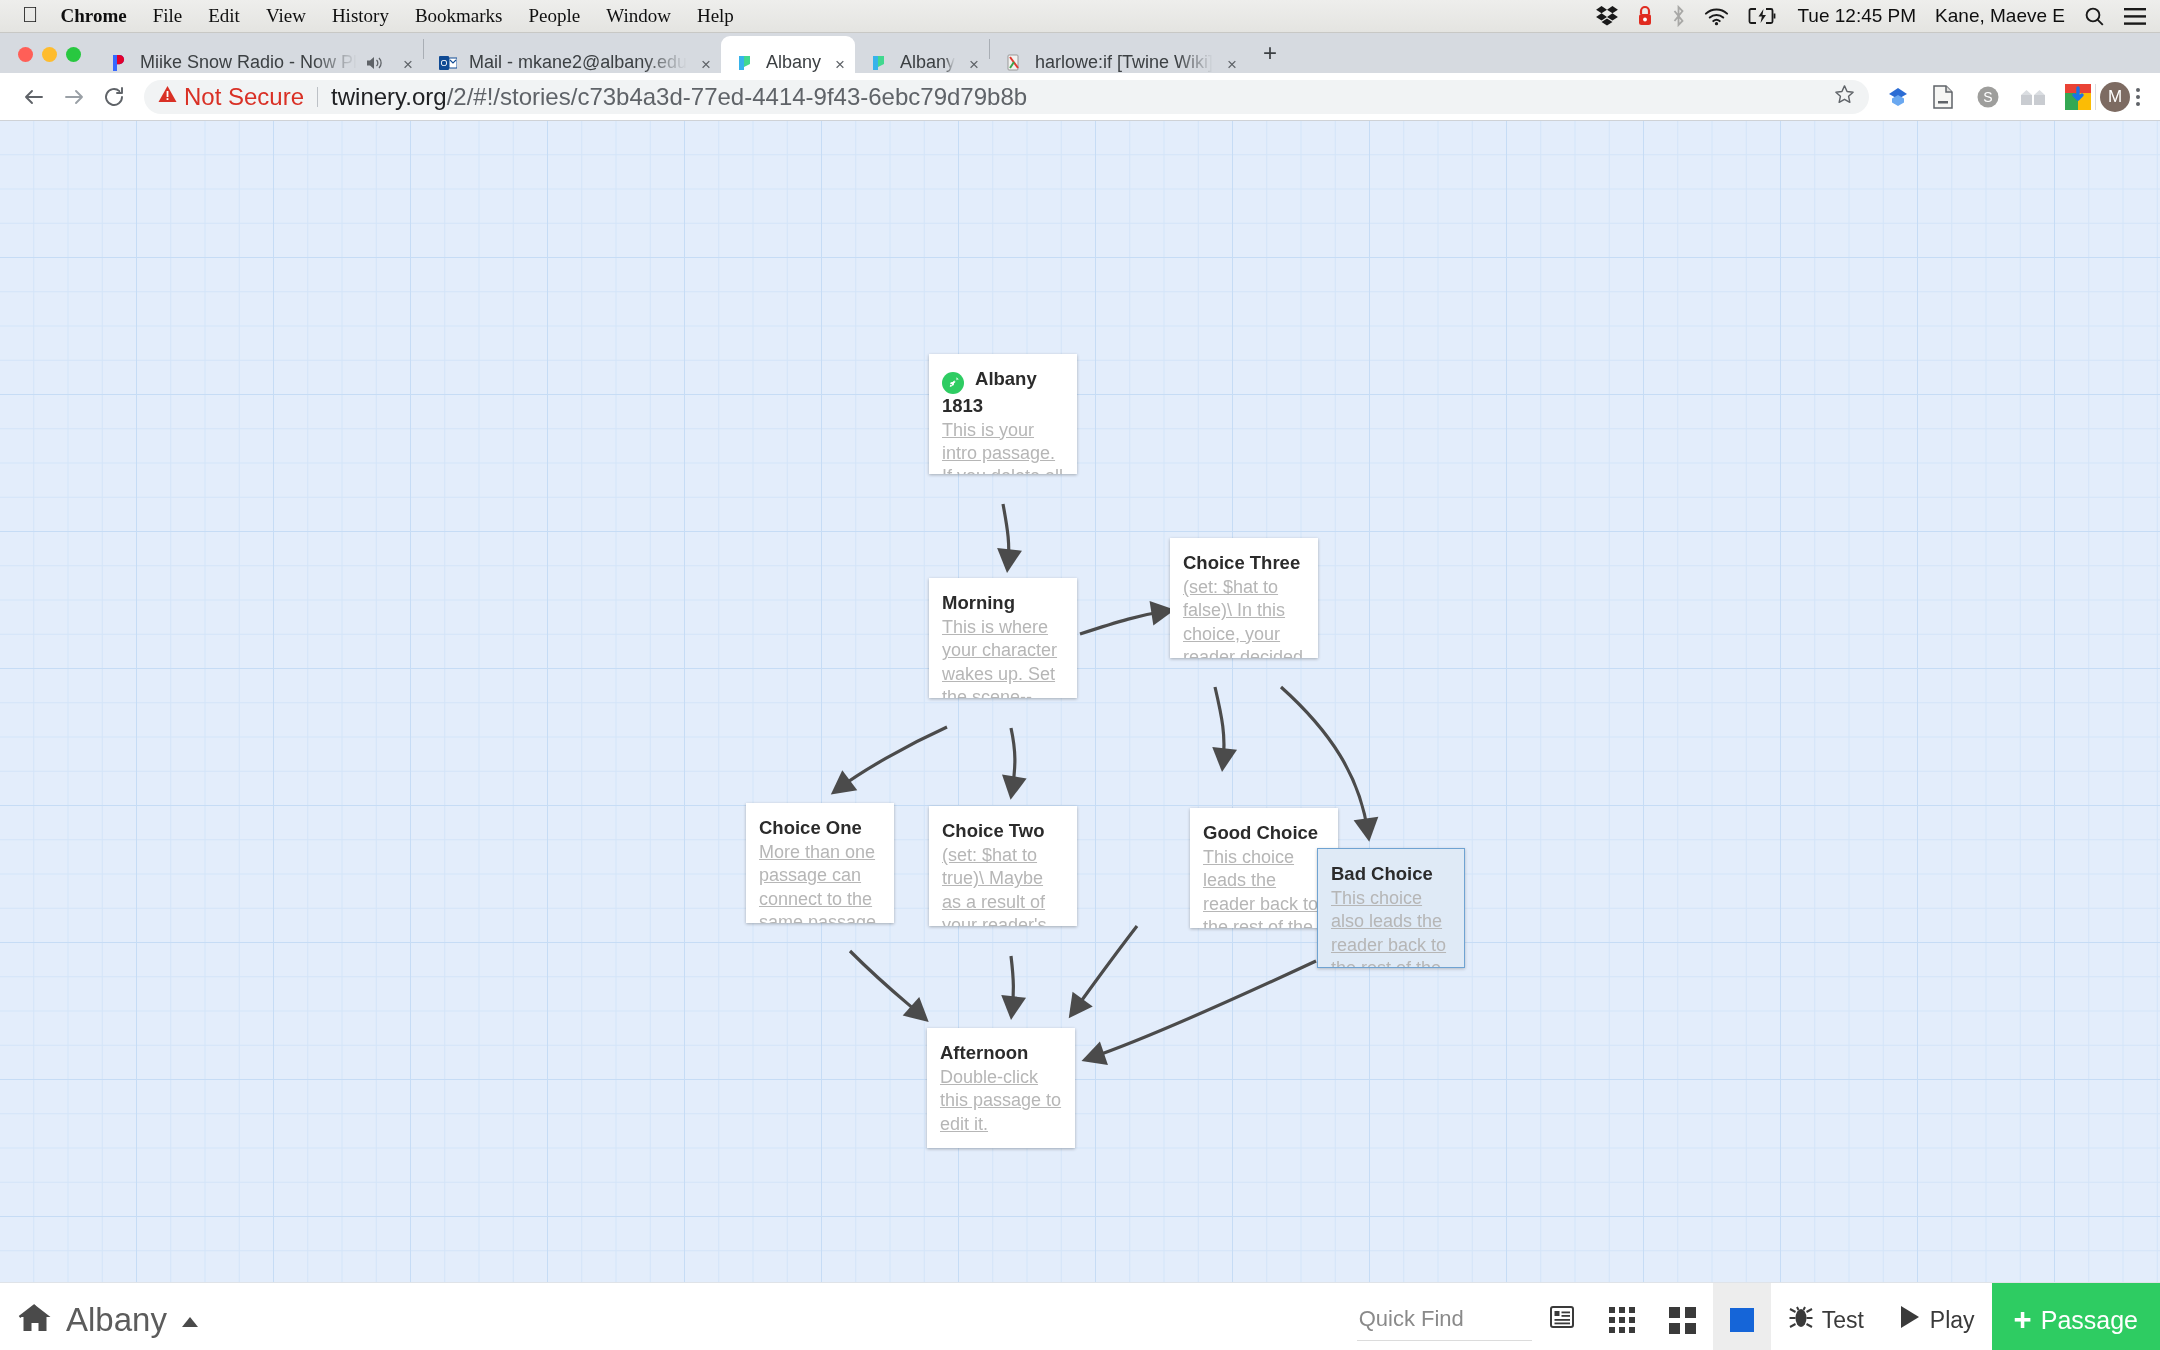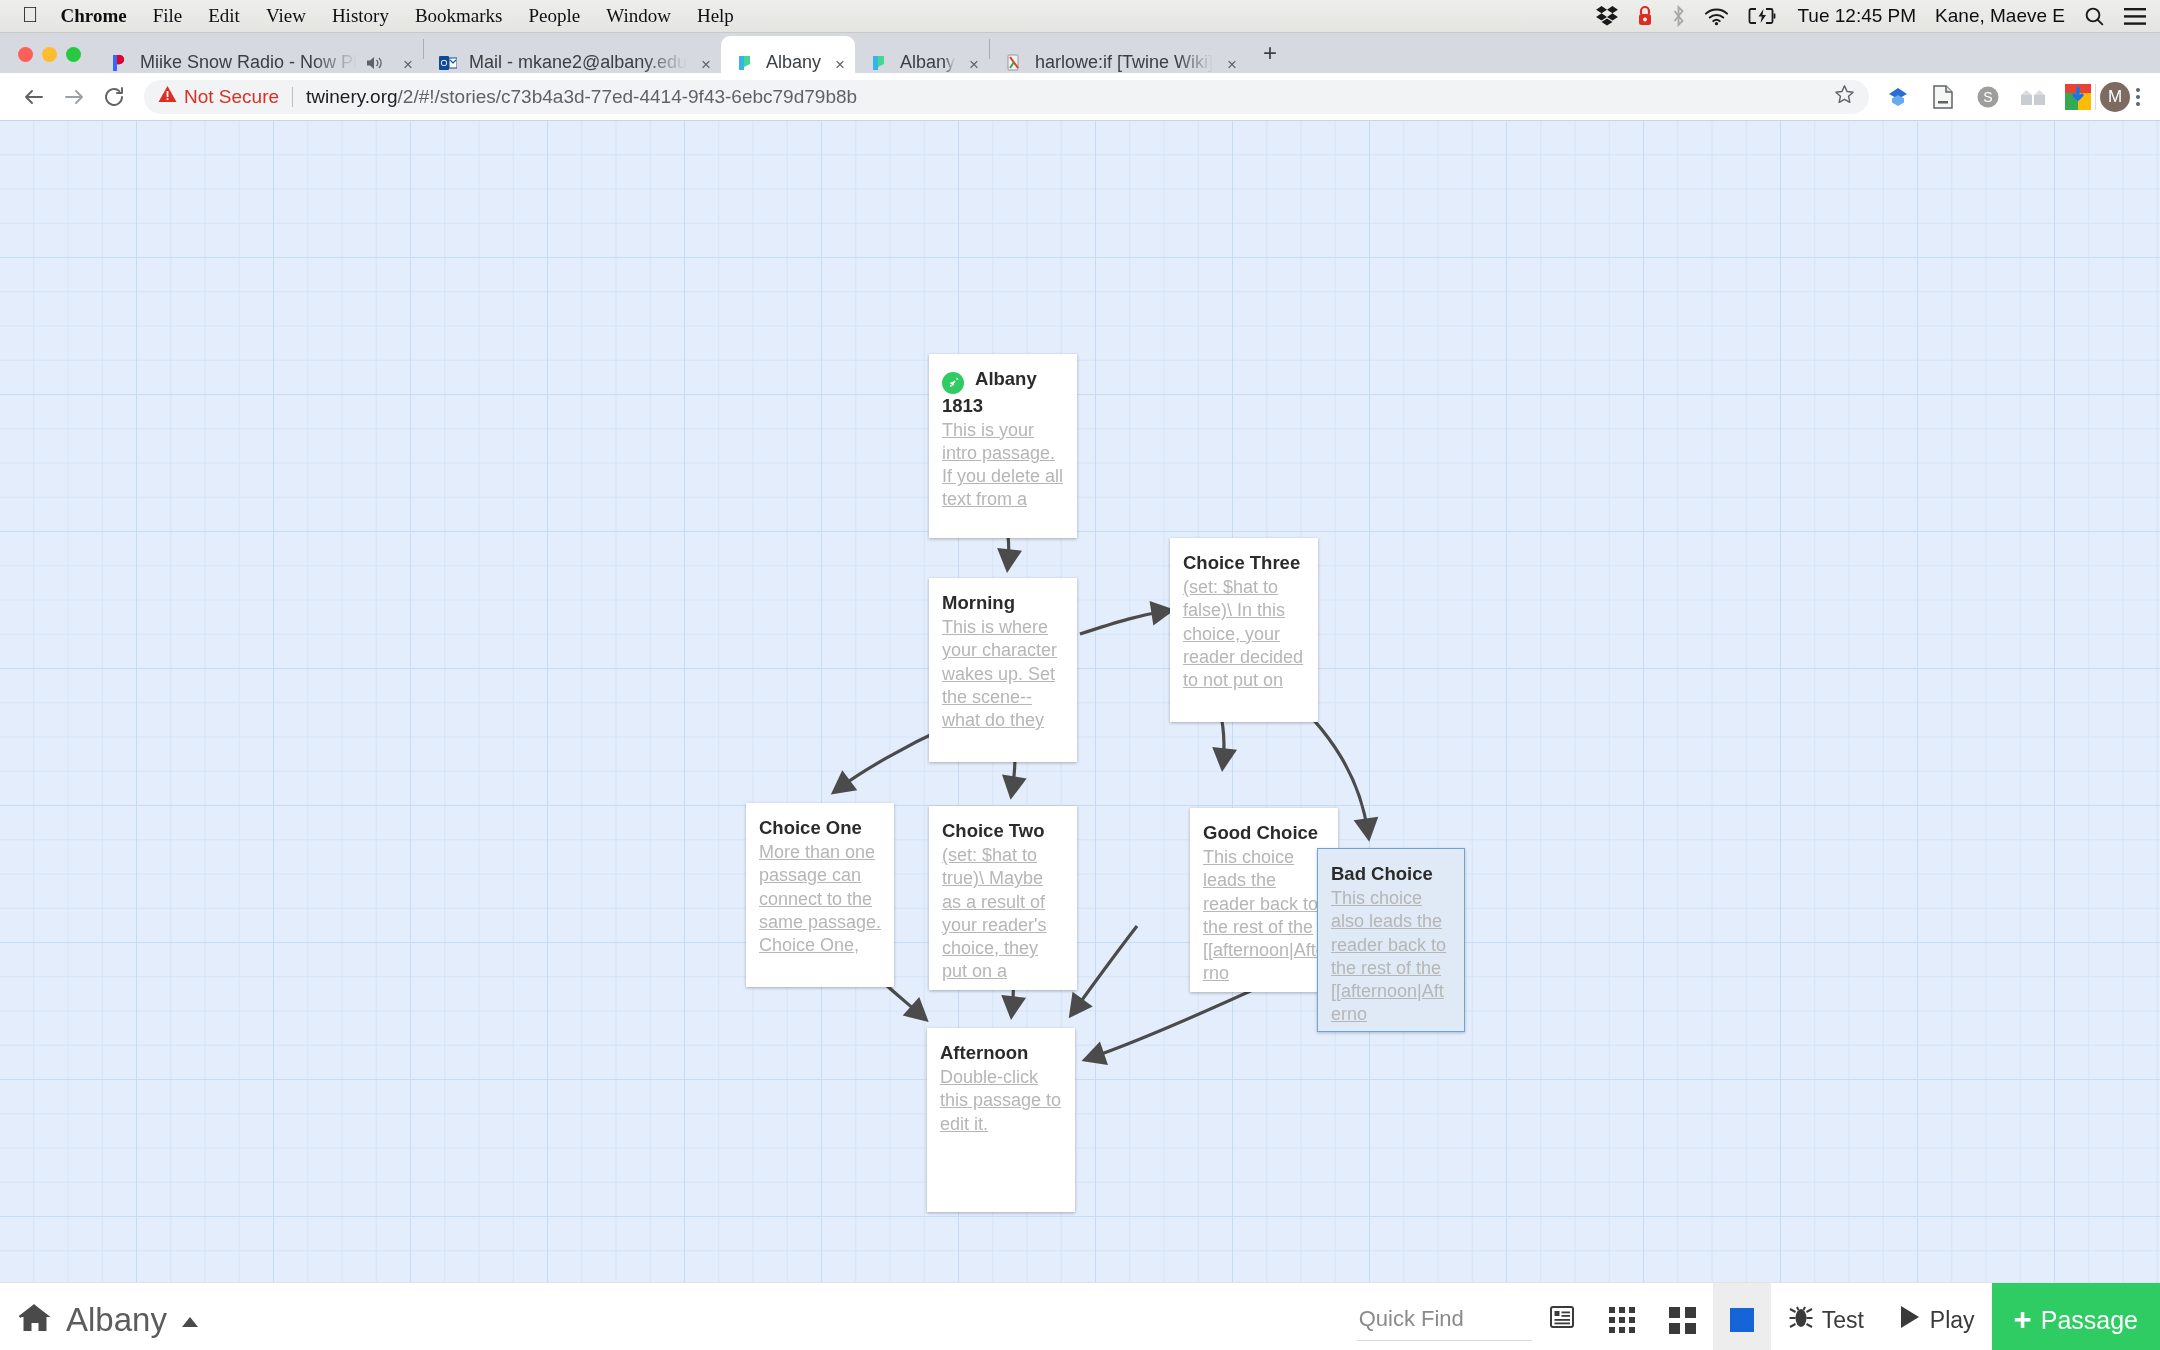--- a/index.html
+++ b/index.html
@@ -72,21 +72,21 @@
     height: 48px; background: #ffffff;
     display: flex; align-items: center;
     padding: 0 14px;
     border-bottom: 1px solid #cfd2d6;
   }
   .nav-btn { width: 40px; height: 40px; display: flex; align-items: center; justify-content: center;
              font-size: 24px; color: #5f6368; }
   .omnibox {
     flex: 1; height: 34px; background: #f1f3f4; border-radius: 17px;
     display: flex; align-items: center; padding: 0 14px;
-    margin: 0 10px; font-size: 19px; position: relative;
+    margin: 0 10px; font-size: 24px; position: relative;
   }
   .notsecure { display: flex; align-items: center; color: #d93025; font-weight: 400; white-space: nowrap; }
   .notsecure .warn { font-size: 18px; margin-right: 7px; }
   .om-sep { width: 1px; height: 20px; background: #bdc1c6; margin: 0 13px; }
   .url { color: #202124; white-space: nowrap; overflow: hidden; }
   .url .dim { color: #5f6368; }
   .star { margin-left: auto; font-size: 21px; color: #5f6368; }
   .ext-icons { display: flex; align-items: center; gap: 19px; padding-left: 6px; }
   .ext { width: 26px; height: 26px; display: flex; align-items: center; justify-content: center; }
   .tb-sep { width: 1px; height: 26px; background: #dadce0; margin: 0 4px; }
@@ -107,21 +107,21 @@
       linear-gradient(to right, #d3e4f8 1px, transparent 1px),
       linear-gradient(to bottom, #d3e4f8 1px, transparent 1px);
     background-size: 137px 137px, 137px 137px, 34.25px 34.25px, 34.25px 34.25px;
     background-position: -1px -1px, -1px -1px, -1px -1px, -1px -1px;
     overflow: hidden;
   }
   .links-svg { position: absolute; inset: 0; width: 100%; height: 100%; pointer-events: none; }
 
   .passage {
     position: absolute;
-    width: 148px; height: 184px;
+    width: 148px; height: 120px;
     background: #ffffff;
     box-shadow: 0 1px 3px rgba(0,0,0,0.28);
     padding: 13px 12px 0 13px;
     overflow: hidden;
     font-size: 18px;
     line-height: 1.29;
   }
   .passage.selected {
     background: #dfeaf6;
     border: 1px solid #6fa3d2;

